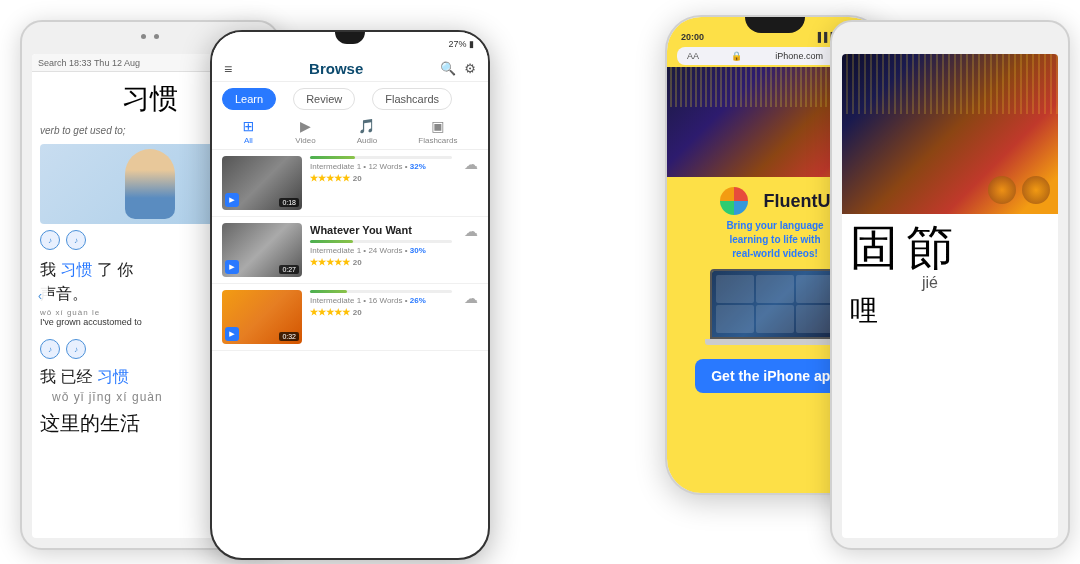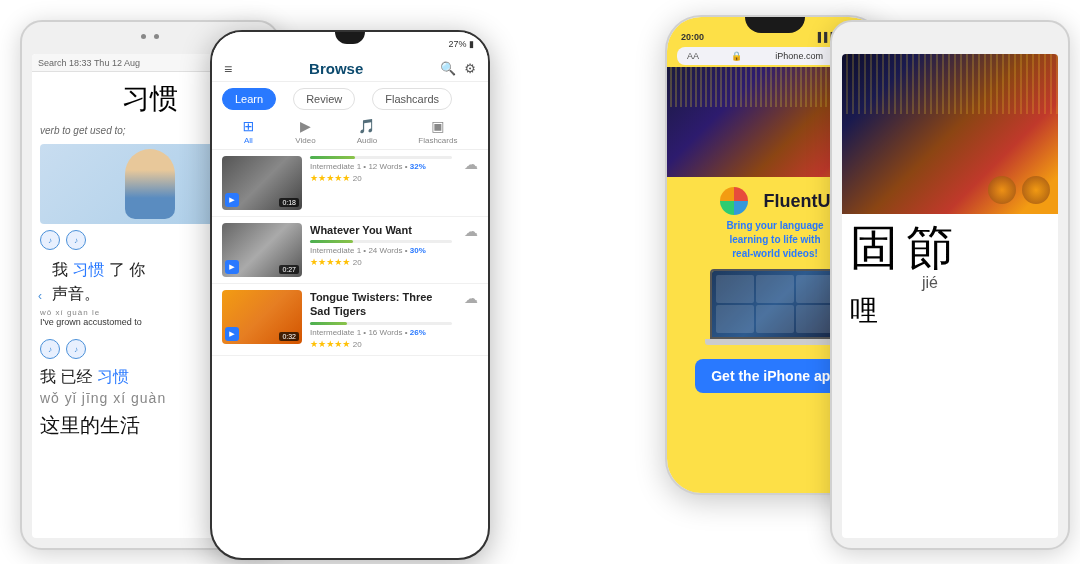--- a/index.html
+++ b/index.html
@@ -99,21 +99,21 @@
     }
     .audio-btn {
       width: 20px; height: 20px;
       border-radius: 50%;
       background: #e8f0fe;
       border: 1.5px solid #4a90d9;
       display: flex; align-items: center; justify-content: center;
       font-size: 8px; color: #4a90d9;
     }
     .ipad-left .chinese-sentence {
-      padding: 2px 20px;
+      padding: 2px 8px;
       font-size: 16px;
       color: #222;
       line-height: 1.5;
     }
     .ipad-left .chinese-sentence .blue { color: #2979ff; }
     .ipad-left .pinyin {
       padding: 0 8px;
       font-size: 8px;
       color: #888;
       letter-spacing: 1px;
@@ -121,22 +121,22 @@
     .ipad-left .english-trans {
       padding: 0 8px 6px;
       font-size: 9px; color: #333;
     }
     .ipad-left .more-chinese {
       padding: 2px 8px;
       font-size: 16px; color: #222;
     }
     .ipad-left .more-chinese .blue { color: #2979ff; }
     .ipad-left .more-pinyin {
-      padding: 0 8px;
-      font-size: 14px; color: #888; letter-spacing: 1px;
+      padding: 0 20px;
+      font-size: 12px; color: #888; letter-spacing: 1px;
     }
     .ipad-left .bottom-big {
       padding: 6px 8px 0;
       font-size: 20px; color: #111;
     }
     .ipad-left .chevron-left {
       position: absolute;
       left: 0; top: 50%;
       transform: translateY(-50%);
       width: 16px; height: 28px;
@@ -270,21 +270,21 @@
       margin-bottom: 3px;
     }
     .progress-bar-fill {
       height: 100%; border-radius: 2px;
       background: linear-gradient(90deg, #4caf50, #8bc34a);
     }
     .video-meta {
       font-size: 8px; color: #888; margin-bottom: 2px;
     }
     .video-meta .pct { color: #2979ff; font-weight: 600; }
-    .stars { color: #ffc107; font-size: 9px; }
+    .stars { color: #ffc107; font-size: 9px; font-weight: bold; }
     .cloud-icon {
       color: #aaa; font-size: 14px; margin-left: auto; padding-left: 4px;
     }
 
     
     .iphone-right {
       position: absolute;
       right: 195px;
       top: 15px;
       width: 220px;
@@ -591,21 +591,20 @@
           <span class="cloud-icon">☁</span>
         </div>
 
         <div class="video-item">
           <div class="video-thumb">
             <div class="thumb-bg" style="background: linear-gradient(135deg, #f39c12 0%, #e67e22 50%, #d35400 100%); width:100%; height:100%;"></div>
             <div class="play-btn">▶</div>
             <div class="duration">0:32</div>
           </div>
           <div class="video-info">
-            <div class="title">Tongue Twisters: Three Sad Tigers</div>
             <div class="progress-bar-wrap">
                 <div class="progress-bar-fill" style="width:26%"></div>
               </div>
             <div class="video-meta">
               Intermediate 1 • 16 Words • <span class="pct">26%</span>
             </div>
             <div class="stars">★★★★★ <span style="color:#888; font-size:8px">20</span></div>
           </div>
           <span class="cloud-icon">☁</span>
         </div>

